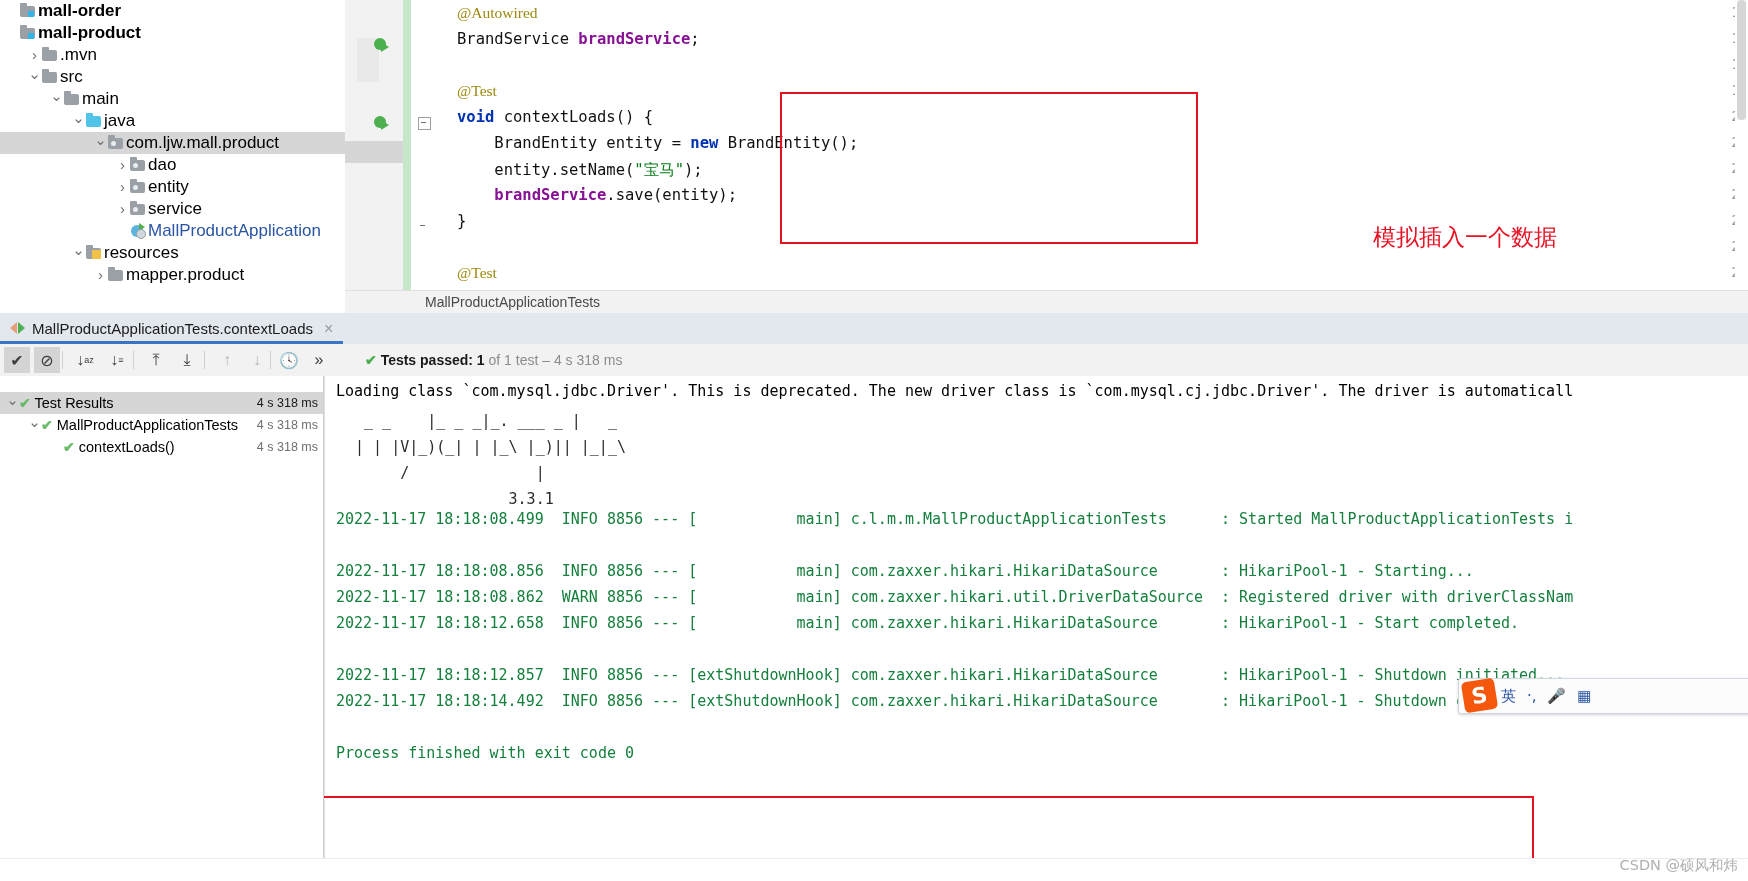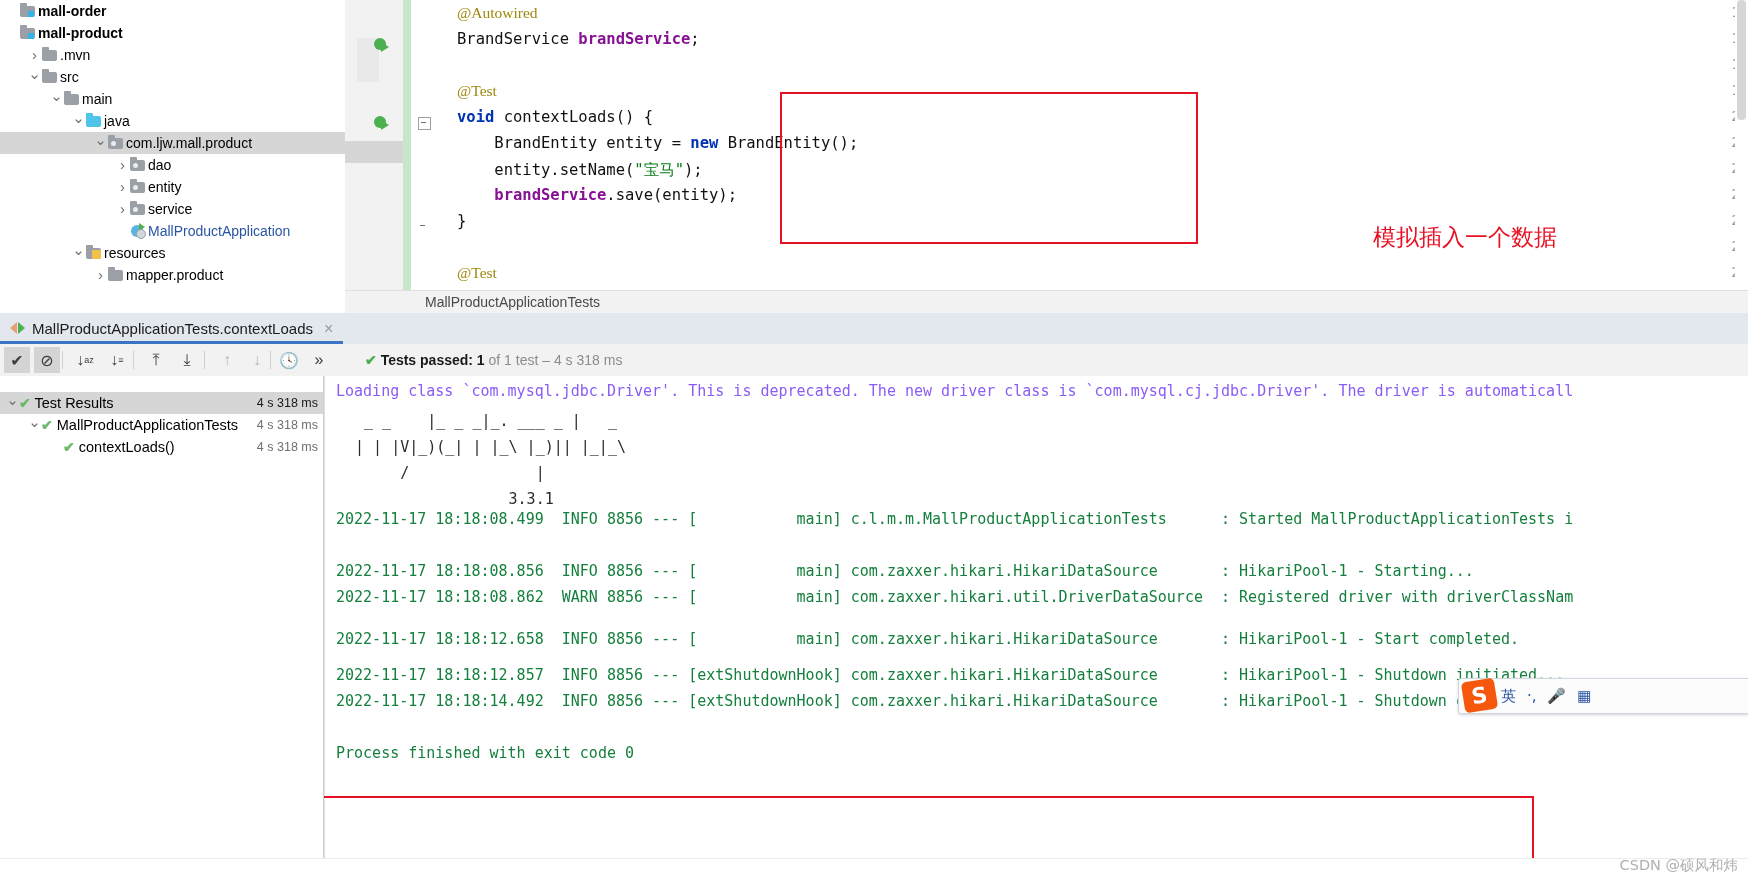--- a/index.html
+++ b/index.html
@@ -10,21 +10,21 @@
     font-size:13px;color:#000;
     -webkit-font-smoothing:antialiased;
   }
   .app{position:relative;width:1748px;height:881px;}
 
   
   .top{position:absolute;left:0;top:0;width:1748px;height:313px;background:#fff;}
 
   
   .tree{position:absolute;left:0;top:0;width:345px;height:313px;background:#fff;overflow:hidden;}
-  .trow{position:relative;height:22px;line-height:22px;white-space:nowrap;font-size:14px;}
+  .trow{position:relative;height:22px;line-height:22px;white-space:nowrap;font-size:17px;}
   .trow.sel{background:#d6d6d6;}
   .chev{display:inline-block;width:13px;text-align:center;color:#6e6e6e;font-size:11px;vertical-align:top;line-height:22px;}
   .chev.r::before{content:"\203A";font-size:15px;}
   .chev.d::before{content:"\2304";font-size:15px;position:relative;top:-3px;}
   .ficon{display:inline-block;width:19px;height:22px;vertical-align:top;position:relative;}
   .ficon::before{content:"";position:absolute;left:1px;top:6px;width:15px;height:11px;background:#9aa0a6;border-radius:1px 2px 2px 2px;}
   .ficon::after{content:"";position:absolute;left:1px;top:3px;width:7px;height:4px;background:#9aa0a6;border-radius:1px 1px 0 0;}
   .ficon.mod i{position:absolute;left:9px;top:11px;width:6px;height:6px;background:#35b4e8;z-index:3;}
   .ficon.java::before{background:#4fc3e8;}
   .ficon.java::after{background:#4fc3e8;}
@@ -87,21 +87,21 @@
 
   .treepanel{position:absolute;left:0;top:63px;width:323px;height:505px;background:#fff;border-right:1px solid #d0d0d0;}
   .rrow{position:relative;height:22px;line-height:22px;white-space:nowrap;font-size:14.5px;}
   .rrow.hdr{background:#d6d6d6;margin-top:16px;}
   .rchk{color:#6aba6a;font-weight:bold;font-size:14px;}
   .rtime{position:absolute;right:5px;top:0;font-size:12.5px;color:#6f6f6f;}
   .rtime.dark{color:#1a1a1a;}
 
   .console{position:absolute;left:324px;top:63px;width:1424px;height:505px;background:#fff;overflow:hidden;}
   .logline{position:absolute;white-space:pre;font-family:"DejaVu Sans Mono",monospace;font-size:15px;color:#15803d;}
-  .logline.err{color:#8b5cf6;}
+  .logline.err{color:#000000;}
   .banner{position:absolute;white-space:pre;font-family:"DejaVu Sans Mono",monospace;font-size:15px;color:#2b2b2b;}
   .redbox-log{position:absolute;left:-42px;top:420px;width:1248px;height:265px;border:2.5px solid #e81123;}
   .gutterstrip{position:absolute;left:0;top:0;width:1px;height:505px;background:#e0e0e0;}
 
   
   .ime{position:absolute;left:1458px;top:678px;width:290px;height:34px;background:#fcfcfc;border:1px solid #cfd6e0;border-radius:3px;display:flex;align-items:center;gap:11px;padding-left:42px;box-shadow:0 1px 3px rgba(0,0,0,.18);}
   .sogou{position:absolute;left:4px;top:1px;width:33px;height:31px;background:#f5580c;border-radius:5px;transform:rotate(-9deg);color:#fff;font-size:22px;font-weight:bold;display:flex;align-items:center;justify-content:center;font-family:"DejaVu Sans",sans-serif;}
   .imeitem{color:#2a55a3;font-size:15px;font-family:"DejaVu Sans",sans-serif;}
   .watermark{position:absolute;right:10px;bottom:6px;font-size:14.5px;color:#b0b0b0;font-family:"DejaVu Sans",sans-serif;}
   .bottomstrip{position:absolute;left:0;bottom:0;width:1748px;height:22px;background:#fff;border-top:1px solid #ececec;}
@@ -239,21 +239,21 @@
       <div class="gutterstrip"></div>
       <div id="console-body">
           <div class="logline err" style="left: 12px; top: 6px;">Loading class `com.mysql.jdbc.Driver'. This is deprecated. The new driver class is `com.mysql.cj.jdbc.Driver'. The driver is automaticall</div>
           <div class="banner" style="left: 22px; top: 36px;">  _ _    |_ _ _|_. ___ _ |   _</div>
           <div class="banner" style="left: 22px; top: 62px;"> | | |V|_)(_| | |_\ |_)|| |_|_\</div>
           <div class="banner" style="left: 22px; top: 88px;">      /              |</div>
           <div class="banner" style="left: 22px; top: 114px;">                  3.3.1</div>
           <div class="logline" style="left: 12px; top: 134px;">2022-11-17 18:18:08.499  INFO 8856 --- [           main] c.l.m.m.MallProductApplicationTests      : Started MallProductApplicationTests i</div>
           <div class="logline" style="left: 12px; top: 186px;">2022-11-17 18:18:08.856  INFO 8856 --- [           main] com.zaxxer.hikari.HikariDataSource       : HikariPool-1 - Starting...</div>
           <div class="logline" style="left: 12px; top: 212px;">2022-11-17 18:18:08.862  WARN 8856 --- [           main] com.zaxxer.hikari.util.DriverDataSource  : Registered driver with driverClassNam</div>
-          <div class="logline" style="left: 12px; top: 254px;">2022-11-17 18:18:12.658  INFO 8856 --- [           main] com.zaxxer.hikari.HikariDataSource       : HikariPool-1 - Start completed.</div>
+          <div class="logline" style="left: 12px; top: 238px;">2022-11-17 18:18:12.658  INFO 8856 --- [           main] com.zaxxer.hikari.HikariDataSource       : HikariPool-1 - Start completed.</div>
           <div class="logline" style="left: 12px; top: 290px;">2022-11-17 18:18:12.857  INFO 8856 --- [extShutdownHook] com.zaxxer.hikari.HikariDataSource       : HikariPool-1 - Shutdown initiated...</div>
           <div class="logline" style="left: 12px; top: 316px;">2022-11-17 18:18:14.492  INFO 8856 --- [extShutdownHook] com.zaxxer.hikari.HikariDataSource       : HikariPool-1 - Shutdown c</div>
           <div class="logline" style="left: 12px; top: 368px;">Process finished with exit code 0</div>
         </div>
       <div class="redbox-log"></div>
     </div>
 
     <div class="bottomstrip">
         <div class="leftstub"></div>
       </div>

